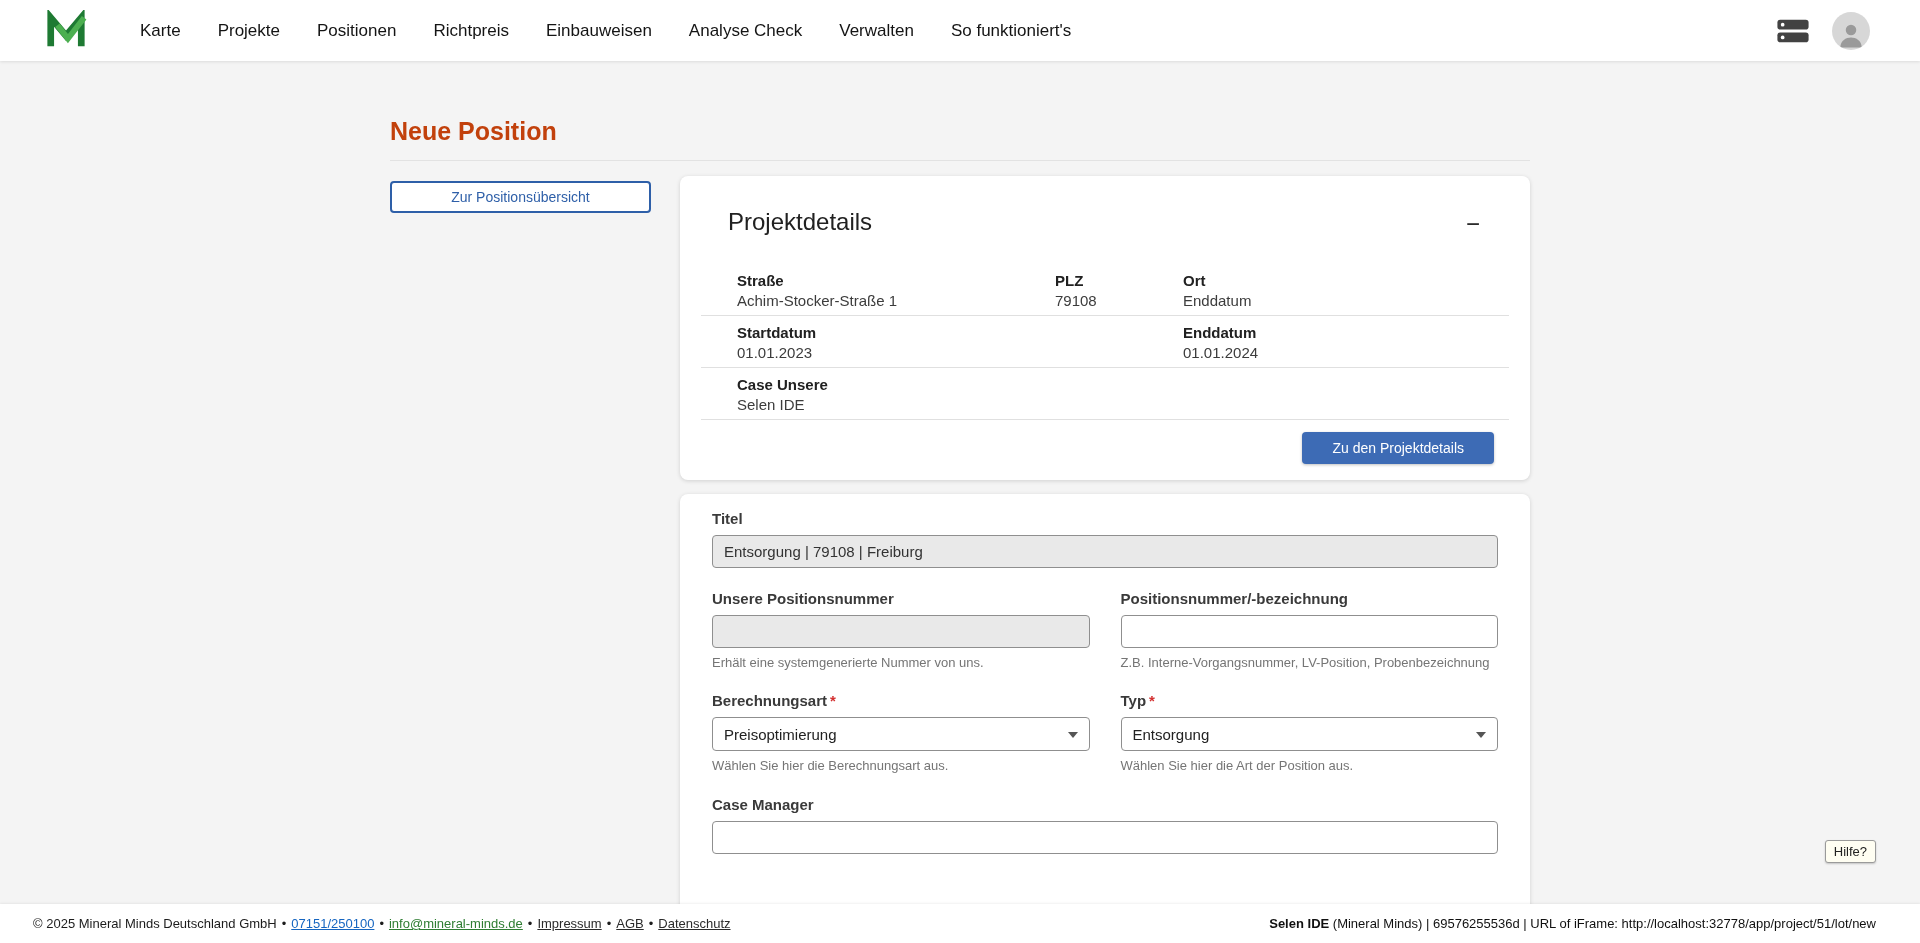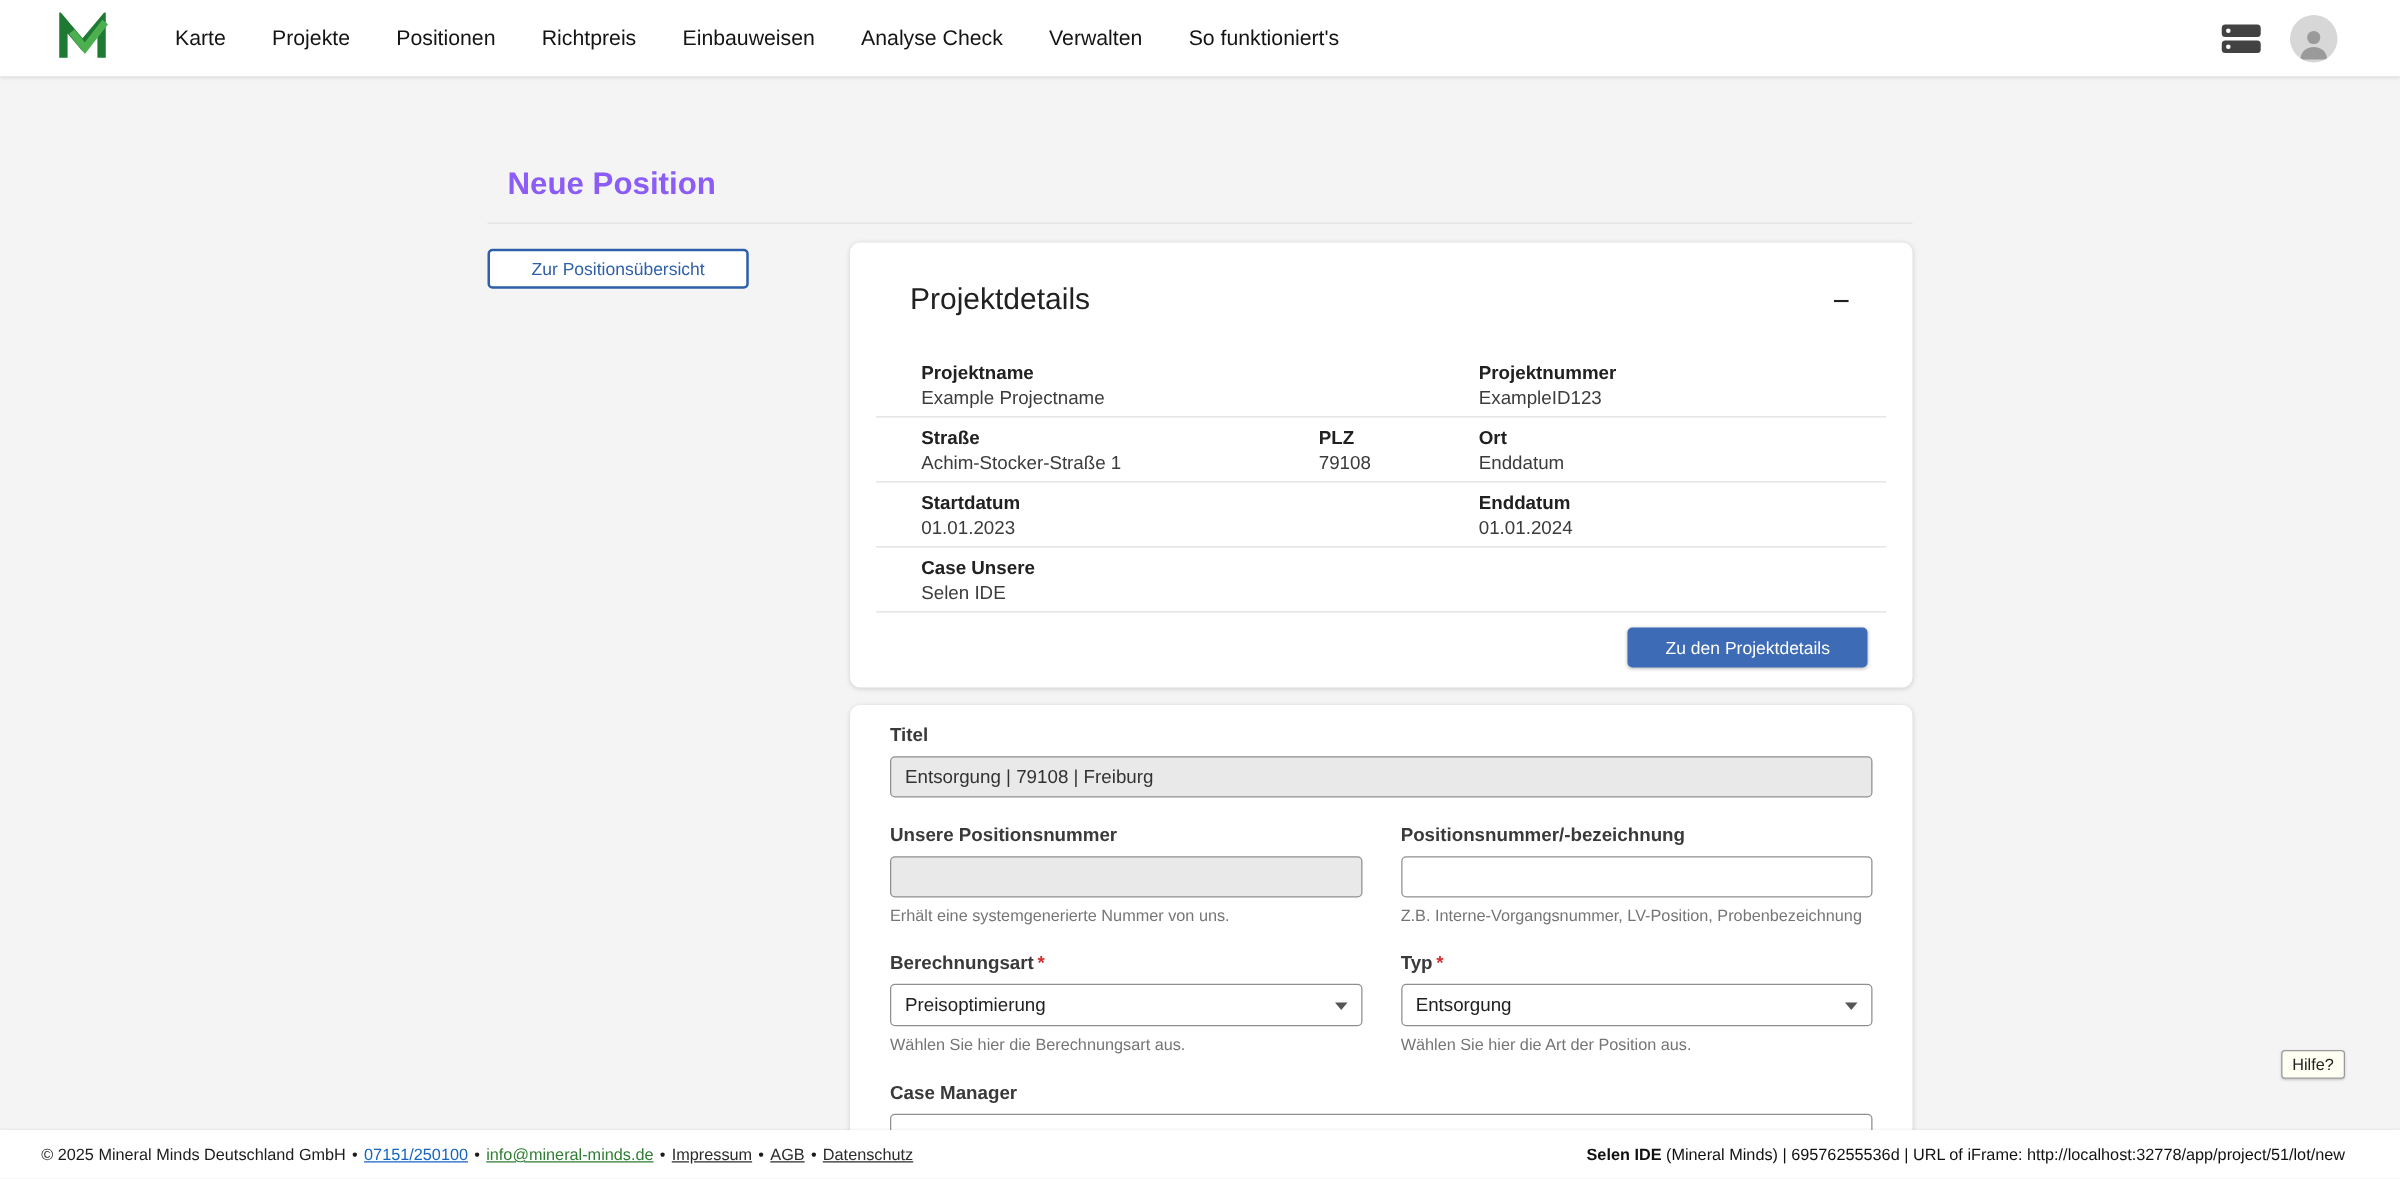--- a/index.html
+++ b/index.html
@@ -15,28 +15,28 @@
   .nav-items { display: flex; align-items: center; gap: 37px; }
   .nav-item { font-size: 17px; color: #141414; text-decoration: none; cursor: pointer; white-space: nowrap; }
   .nav-right { margin-left: auto; display: flex; align-items: center; gap: 22px; }
   .icon-btn { background: none; border: none; padding: 0; cursor: pointer; display: flex; align-items: center; }
   .avatar { width: 38px; height: 38px; border-radius: 50%; background: #d7d7d7; display: flex;
             align-items: flex-end; justify-content: center; overflow: hidden; cursor: pointer; border: none; padding: 0; }
 
   
   .main { position: absolute; top: 61px; left: 0; right: 0; bottom: 39px; overflow: hidden; }
   .container { width: 1140px; margin: 0 auto; }
-  .page-title { font-size: 25px; font-weight: 700; color: #8b5cf6; margin: 16px; padding-top: 56px; line-height: 1.15; }
+  .page-title { font-size: 25px; font-weight: 700; color: #c2410c; margin: 0; padding-top: 56px; line-height: 1.15; }
   .title-divider { border: none; border-top: 1px solid #e2e2e2; margin: 14px 0 15px; }
 
   .layout { display: flex; align-items: flex-start; }
   .left-col { flex: 0 0 290px; }
   .right-col { flex: 1; min-width: 0; }
 
-  .outline-btn { margin-top: 5px; width: 209px; height: 32px; background: #fff; border: 2px solid #2e5fa8;
+  .outline-btn { margin-top: 5px; width: 261px; height: 32px; background: #fff; border: 2px solid #2e5fa8;
                  border-radius: 4px; color: #2e5fa8; font-size: 14px; font-family: inherit; cursor: pointer; }
 
   .card { background: #fff; border-radius: 8px; box-shadow: 0 1px 4px rgba(0,0,0,0.15); }
 
   
   .card-header { display: flex; align-items: flex-start; justify-content: space-between; padding: 32px 40px 24px 48px; }
   .card-title { font-size: 24px; font-weight: 400; color: #212121; margin: 0; line-height: 1.2; }
   .collapse-btn { background: none; border: none; font-size: 24px; line-height: 1; color: #212121;
                   cursor: pointer; padding: 4px 10px; }
 
@@ -139,30 +139,20 @@
 
           <section class="card">
             <div class="card-header">
               <h2 class="card-title">Projektdetails</h2>
               <button class="collapse-btn">−</button>
             </div>
 
             <div class="detail-table">
               <div class="detail-row">
                 <div class="cell">
-                  <div class="lbl">Projektname</div>
-                  <div class="val">Example Projectname</div>
-                </div>
-                <div class="cell col3">
-                  <div class="lbl">Projektnummer</div>
-                  <div class="val">ExampleID123</div>
-                </div>
-              </div>
-              <div class="detail-row">
-                <div class="cell">
                   <div class="lbl">Straße</div>
                   <div class="val">Achim-Stocker-Straße 1</div>
                 </div>
                 <div class="cell">
                   <div class="lbl">PLZ</div>
                   <div class="val">79108</div>
                 </div>
                 <div class="cell">
                   <div class="lbl">Ort</div>
                   <div class="val">Enddatum</div>

